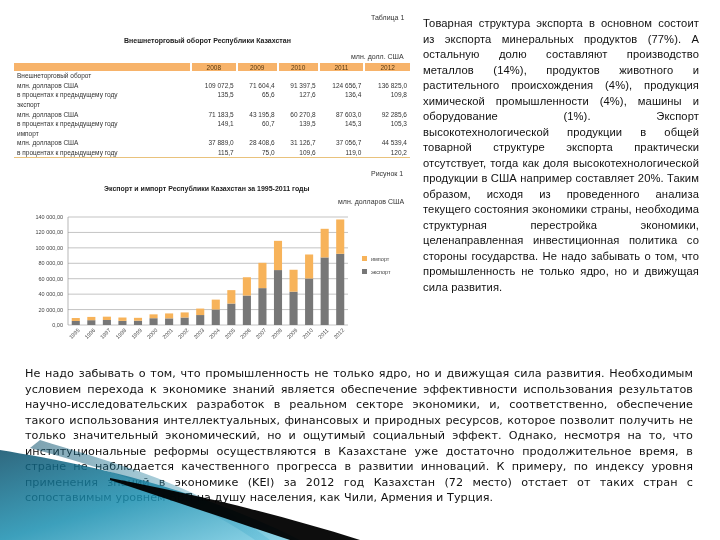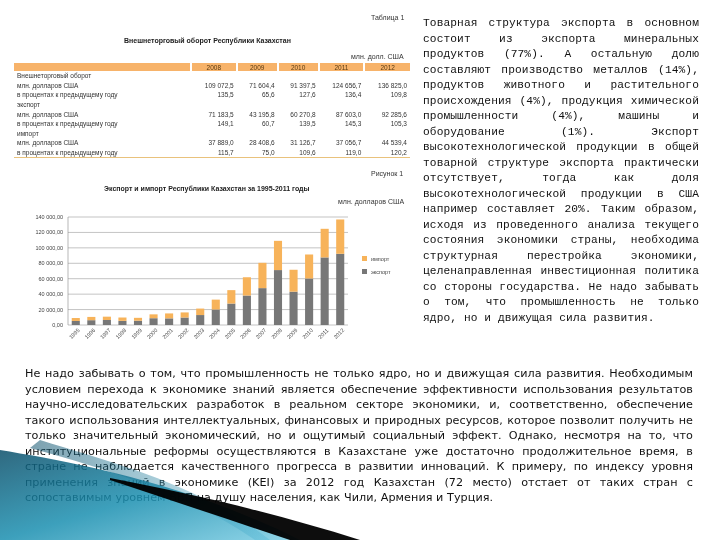--- a/index.html
+++ b/index.html
@@ -15,21 +15,21 @@
   .tbl th { background:#f7b36a; color:#5a3a10; font-weight:normal; height:8px; padding:0 3px; text-align:center; border-left:2px solid #fff; }
   .tbl th.first { background:#f7b36a; border-left:none; }
   .tbl td { height:9.6px; padding:0 3px; text-align:right; white-space:nowrap; }
   .tbl td.lab { text-align:left; }
   .tbl tr.last td { border-bottom:1px solid #e9c27c; }
 
   .chart { position:absolute; left:0; top:205px; width:418px; height:140px; }
 
   
   .right-text { position:absolute; left:423px; top:16px; width:276px;
-                font-family:Liberation Mono, monospace; font-size:11.2px; line-height:15.5px;
+                font-family:Liberation Sans, sans-serif; font-size:11.2px; line-height:15.5px;
                 text-align:justify; color:#111; letter-spacing:0.1px; }
 
   
   .bottom-text { position:absolute; left:25px; top:366px; width:668px;
                  font-family:"DejaVu Sans", sans-serif; font-size:11.2px; line-height:15.5px;
                  text-align:justify; color:#111; letter-spacing:0.05px; z-index:1; }
 
   .swoosh { position:absolute; left:0; top:440px; width:470px; height:100px; z-index:2; pointer-events:none; }
 </style>
 </head>

